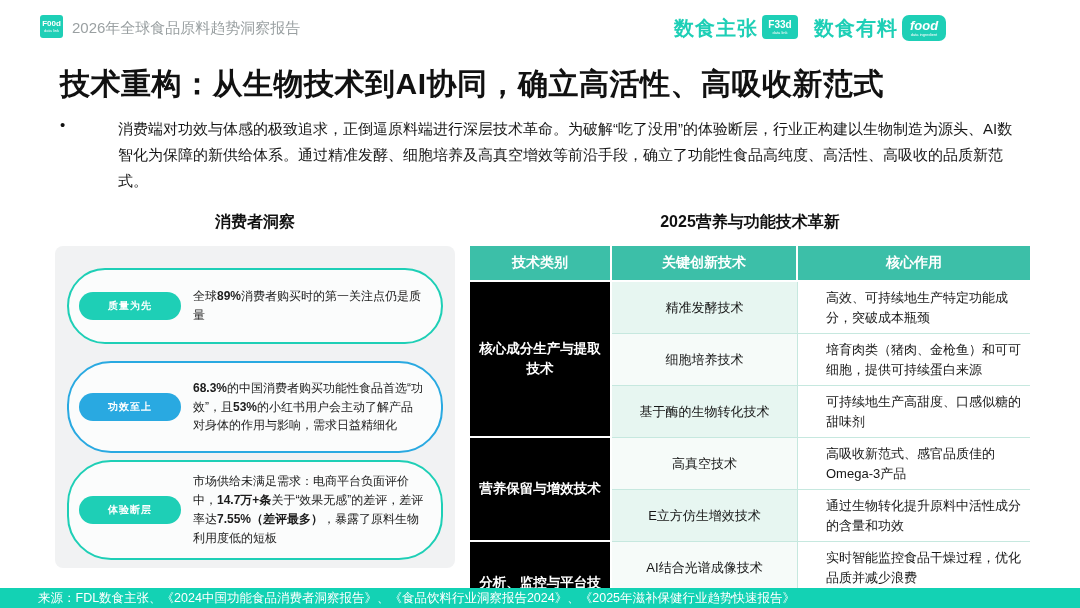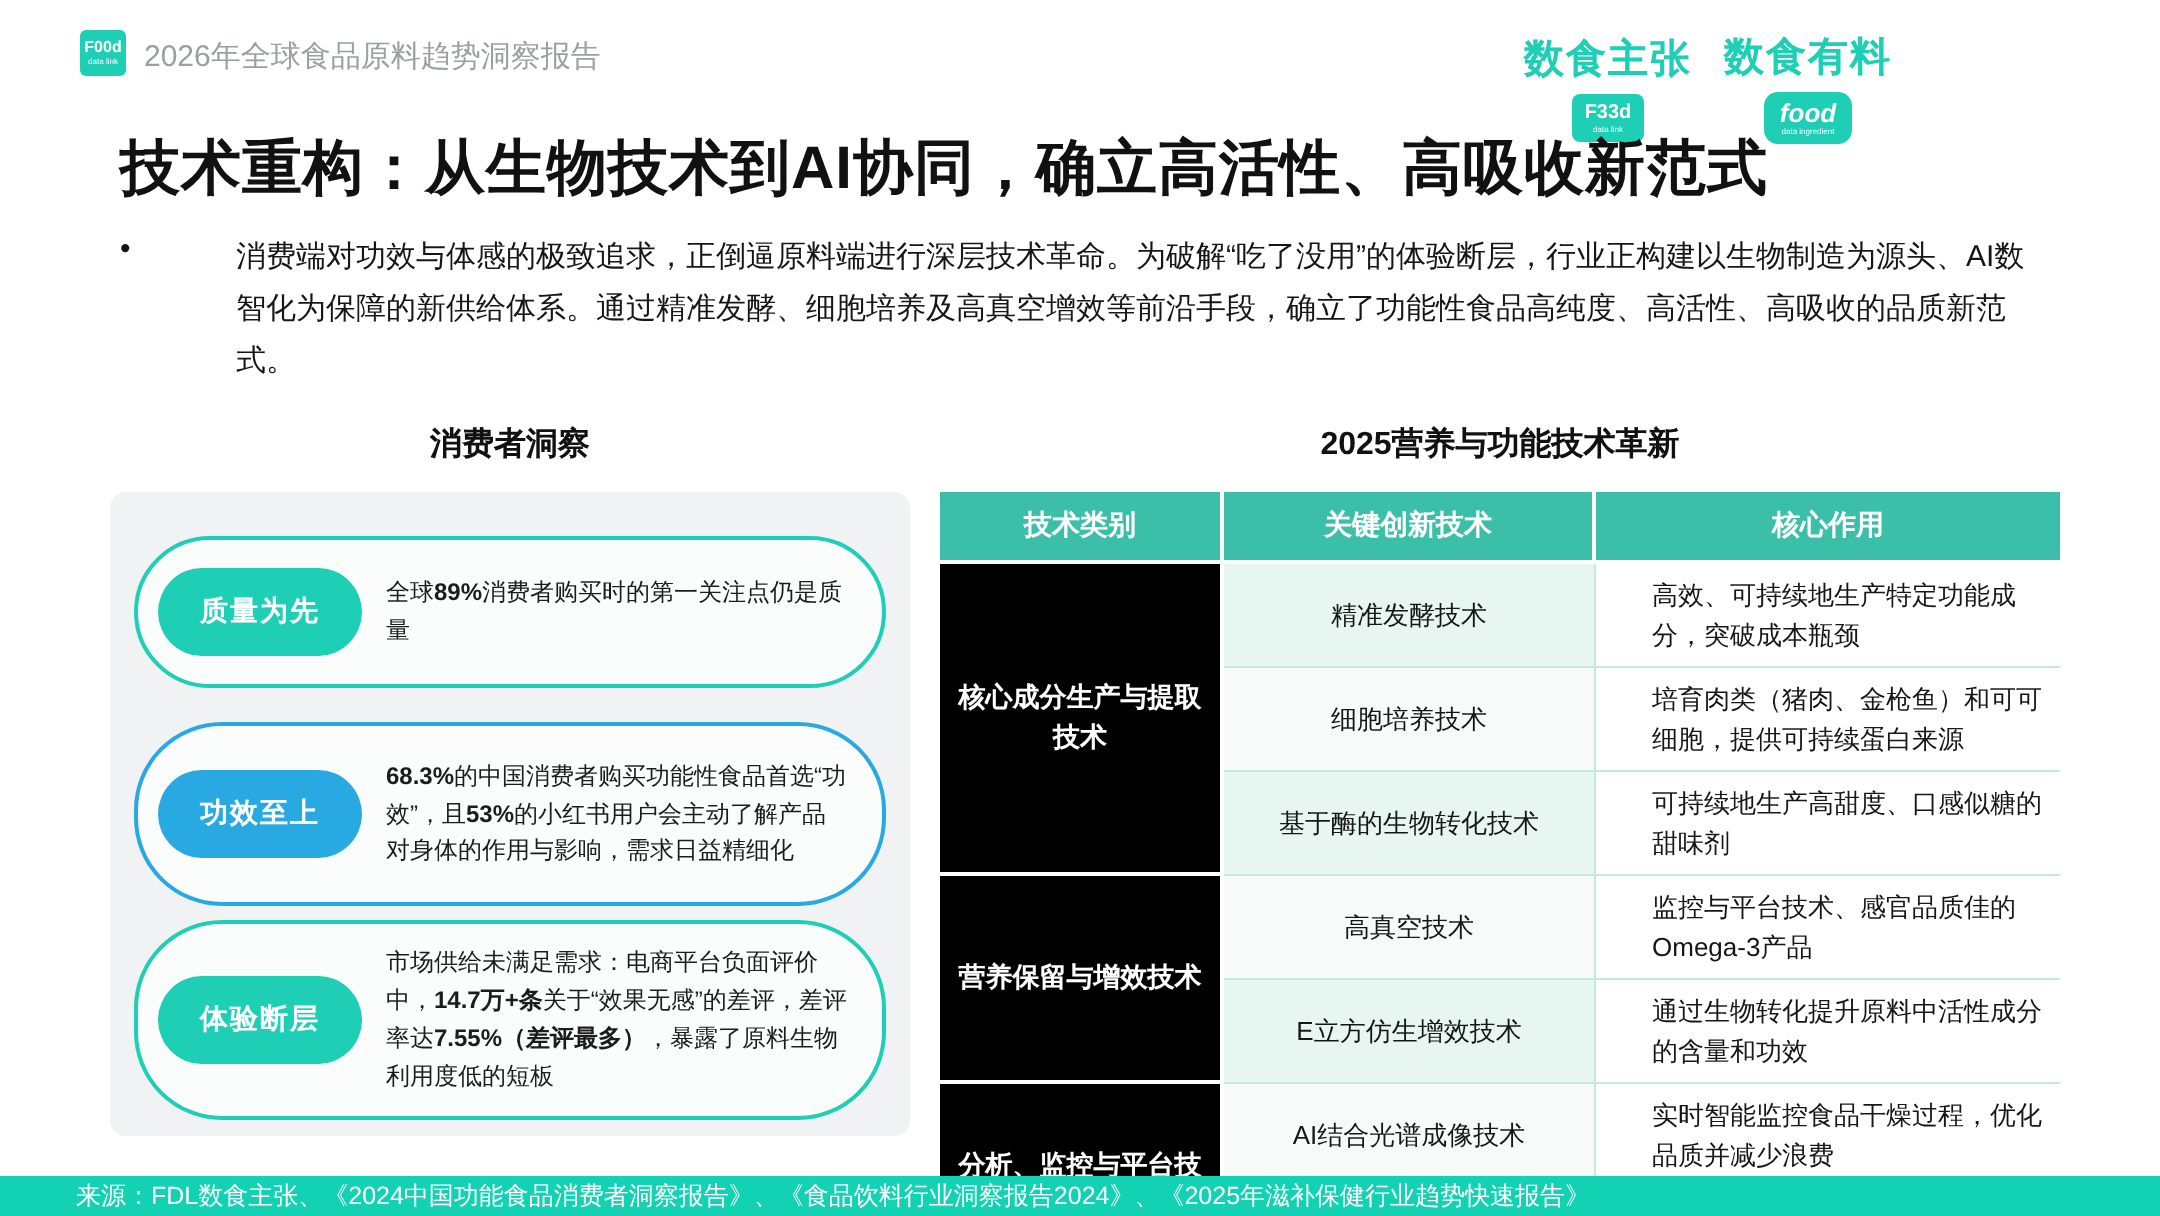--- a/index.html
+++ b/index.html
@@ -12,21 +12,21 @@
   .header { position:absolute; left:0; top:0; width:986px; height:54px; background:#fff; }
   .logo-sq {
     position:absolute; left:40px; top:15px; width:23px; height:23px;
     background:#1ecfb6; border-radius:3px; color:#fff; text-align:center;
     display:flex; flex-direction:column; justify-content:center; line-height:1;
   }
   .logo-f { font-size:8px; font-weight:bold; }
   .logo-sub { font-size:4px; margin-top:1px; }
   .report-title { position:absolute; left:72px; top:19px; font-size:15px; color:#9aa0a2; }
   .brands { position:absolute; right:40px; top:15px; display:flex; align-items:center; gap:16px; }
-  .brand { display:flex; align-items:center; gap:4px; color:#1ecfb6;flex-direction:column; }
+  .brand { display:flex; align-items:flex-start; gap:4px; color:#1ecfb6; }
   .brand-name { font-size:20px; font-weight:bold; letter-spacing:1px; }
   .badge {
     background:#1ecfb6; color:#fff; border-radius:4px; text-align:center;
     display:flex; flex-direction:column; justify-content:center; line-height:1;
     padding:2px 4px; min-width:28px; height:20px;
   }
   .badge-main { font-size:10px; font-weight:bold; }
   .badge-sub { font-size:4px; margin-top:1px; }
   .food-badge { border-radius:7px; height:22px; min-width:36px; }
   .food-badge .badge-main { font-size:13px; font-style:italic; }
@@ -47,22 +47,22 @@
     position:absolute; left:55px; top:246px; width:400px; height:322px;
     background:#f1f2f3; border-radius:8px;
   }
   .insight {
     position:absolute; left:12px; right:12px;
     background:#fbfcfc; border:2px solid #1ecfb6; border-radius:44px;
     display:flex; align-items:center; gap:12px; padding:6px 16px 6px 10px;
     box-sizing:border-box;
   }
   .insight .pill {
-    flex:0 0 102px; height:44px; border-radius:22px; background:#1ecfb6;
-    color:#fff; font-size:14px; font-weight:bold;
+    flex:0 0 102px; height:28px; border-radius:22px; background:#1ecfb6;
+    color:#fff; font-size:10px; font-weight:bold;
     display:flex; align-items:center; justify-content:center; letter-spacing:1px;
   }
   .insight .itext { flex:1; font-size:12px; line-height:1.58; color:#1c1c1c; }
   #insight-0 { top:22px;  height:76px; }
   #insight-1 { top:115px; height:92px; }
   #insight-2 { top:214px; height:100px; }
   
   .tbl-wrap { position:absolute; left:470px; top:246px; width:560px; }
   table { border-collapse:separate; border-spacing:0; width:560px; table-layout:fixed; }
   th {
@@ -159,21 +159,21 @@
           <td class="tech" style="background: rgb(246, 251, 249);">细胞培养技术</td>
           <td class="effect">培育肉类（猪肉、金枪鱼）和可可细胞，提供可持续蛋白来源</td>
         </tr>
         <tr>
           <td class="tech" style="background: rgb(231, 246, 241);">基于酶的生物转化技术</td>
           <td class="effect">可持续地生产高甜度、口感似糖的甜味剂</td>
         </tr>
         <tr>
           <td class="cat" rowspan="2">营养保留与增效技术</td>
           <td class="tech" style="background: rgb(246, 251, 249);">高真空技术</td>
-          <td class="effect">监控与平台技术、感官品质佳的Omega-3产品</td>
+          <td class="effect">高吸收新范式、感官品质佳的Omega-3产品</td>
         </tr>
         <tr>
           <td class="tech" style="background: rgb(231, 246, 241);">E立方仿生增效技术</td>
           <td class="effect">通过生物转化提升原料中活性成分的含量和功效</td>
         </tr>
         <tr>
           <td class="cat" rowspan="2">分析、监控与平台技术</td>
           <td class="tech" style="background: rgb(246, 251, 249);">AI结合光谱成像技术</td>
           <td class="effect">实时智能监控食品干燥过程，优化品质并减少浪费</td>
         </tr>

